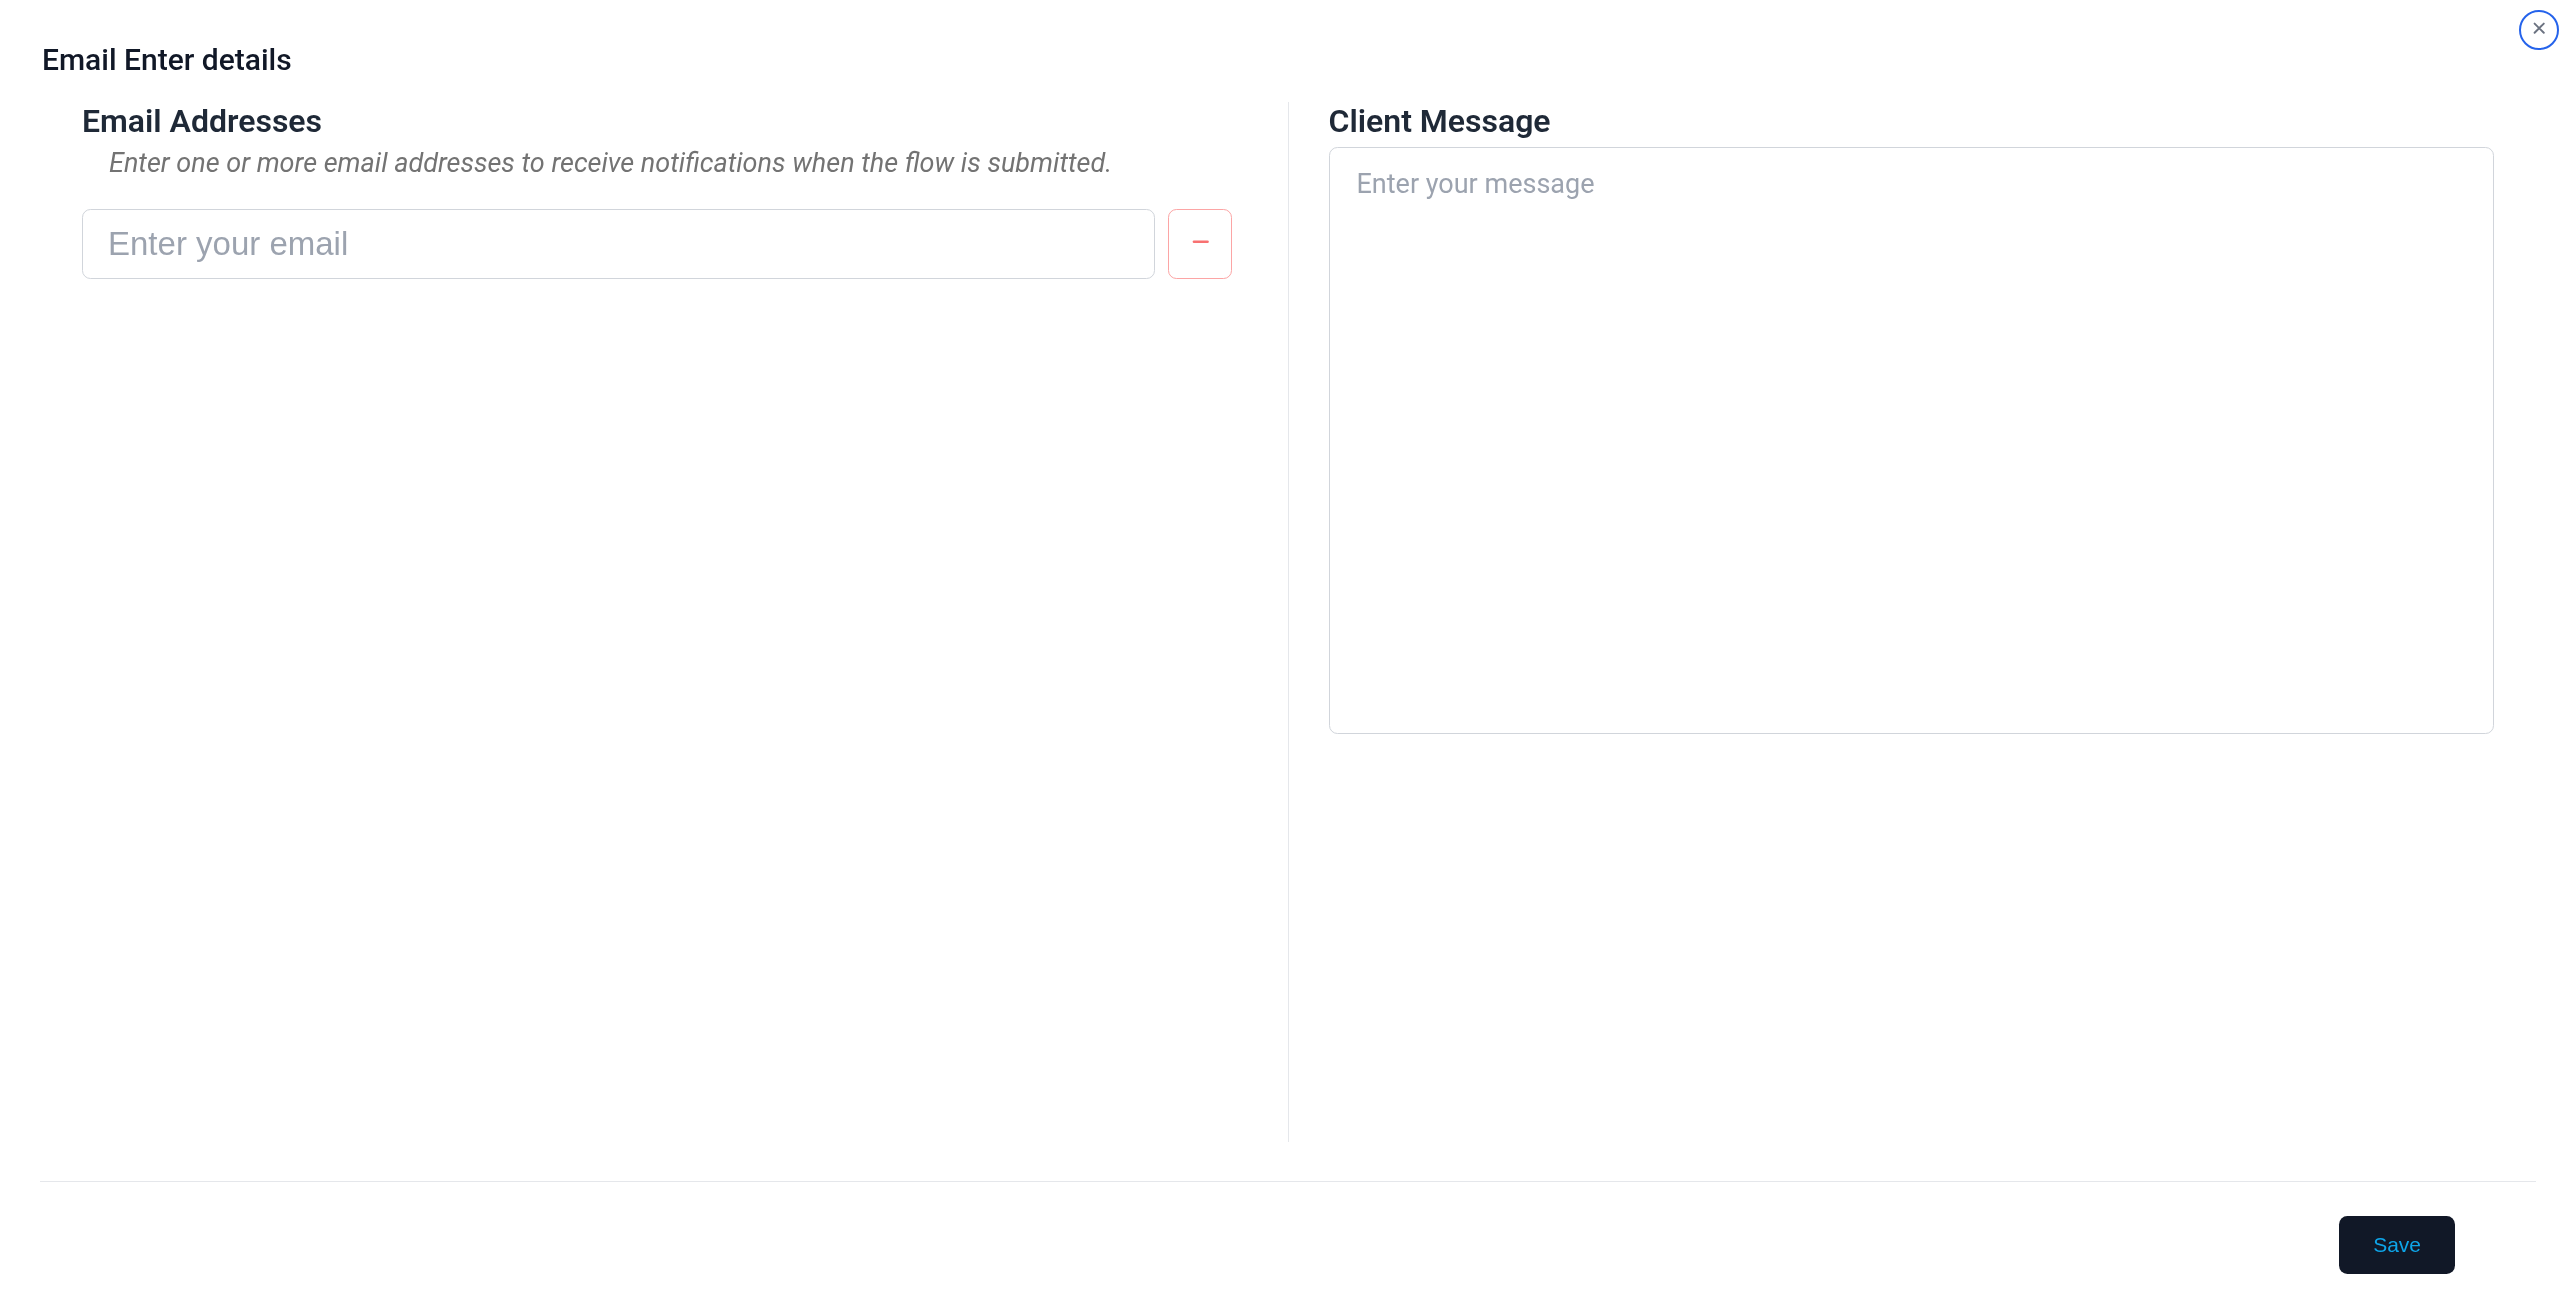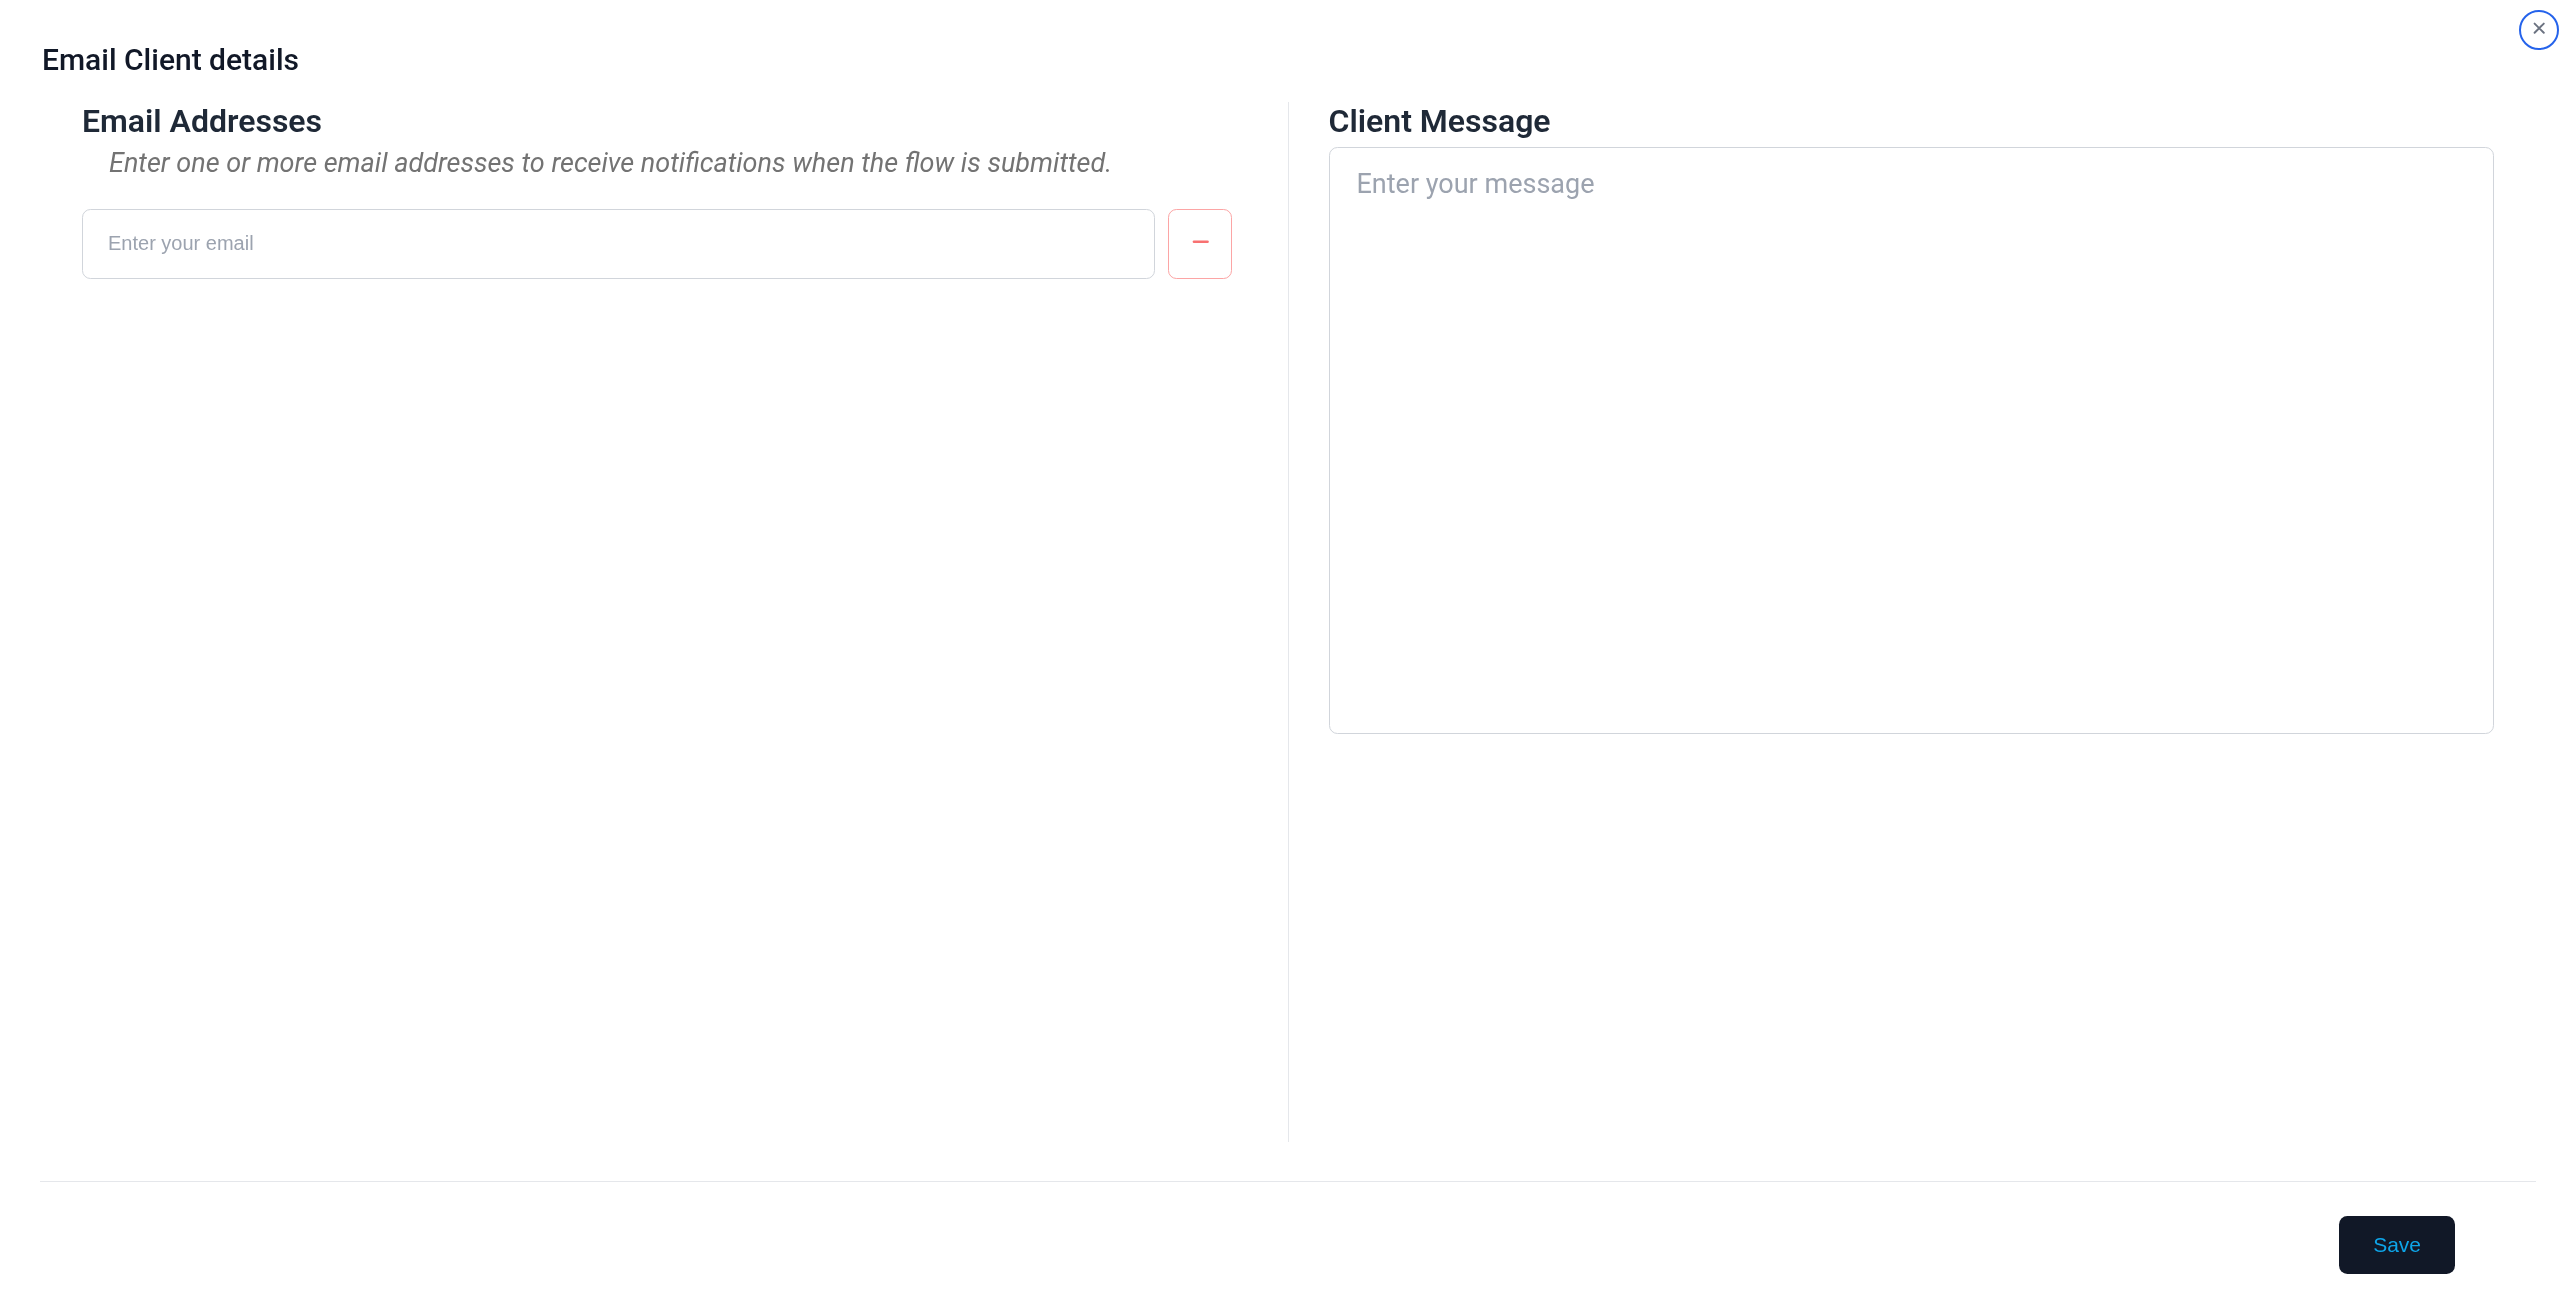--- a/index.html
+++ b/index.html
@@ -97,21 +97,21 @@
       display: flex;
       gap: 13.4px;
       margin-bottom: 27px;
       align-items: stretch;
     }
     
     .email-input {
       flex: 1;
       height: 70px;
       padding: 0 25px;
-      font-size: 20px;
+      font-size: 33px;
       border: 0.8px solid #d1d5db;
       border-radius: 8.4px;
       outline: none;
       color: #000000;
       max-width: 1073px;
     }
     
     .email-input::placeholder {
       color: #9ca3af;
     }
@@ -195,21 +195,21 @@
       border-radius: 8.4px;
       cursor: pointer;
     }
   </style>
 </head>
 <body>
 
 <div class="modal-container">
 
   <div class="modal-header">
-    <h1 class="modal-title">Email Client details</h1>
+    <h1 class="modal-title">Email Enter details</h1>
     <button class="close-btn">
       <span>
         <svg viewBox="0 0 24 24" fill="none">
           <path d="M18 6L6 18M6 6l12 12" stroke-linecap="round" stroke-linejoin="round"></path>
         </svg>
       </span>
     </button>
   </div>
 
   <div class="modal-body">

